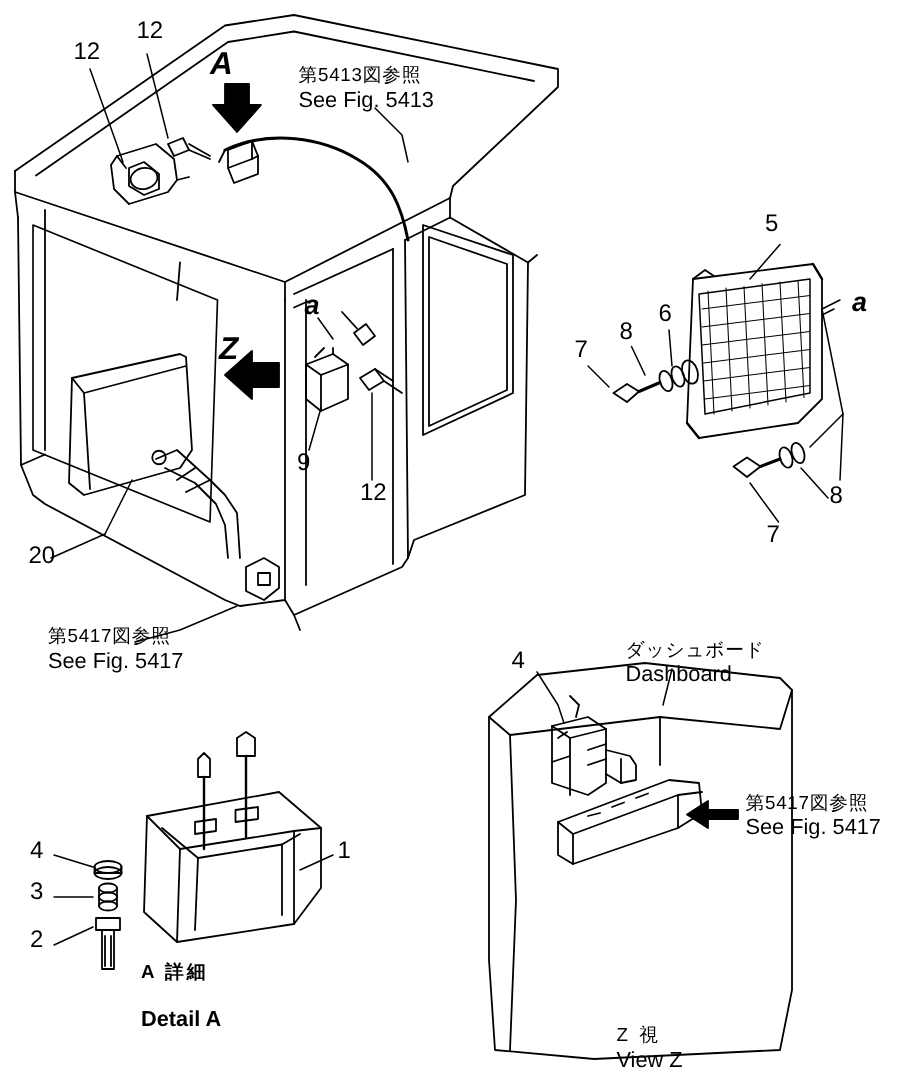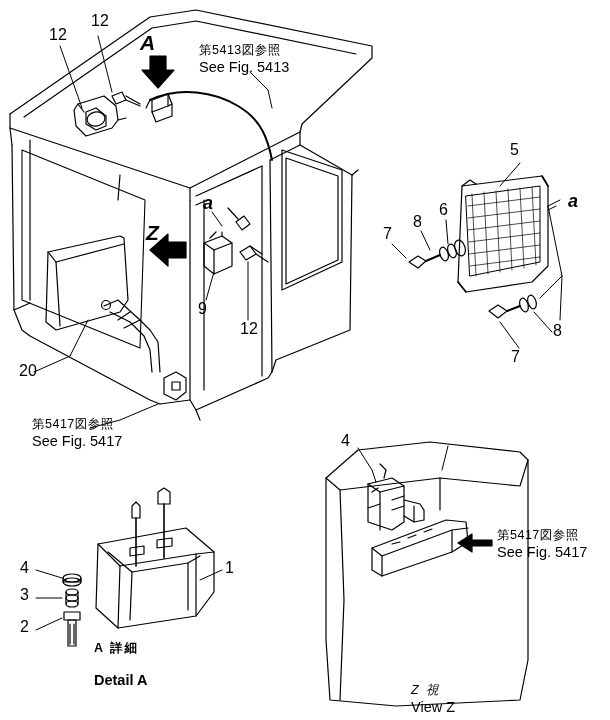--- a/index.html
+++ b/index.html
@@ -290,24 +290,28 @@
   <div style="position:absolute; left:32px; top:418px;">
     <div class="lbl jp" style="position:static;">第5417図参照</div>
     <div class="lbl en" style="position:static; margin-top:2px;">See Fig. 5417</div>
   </div>
 
   <div style="position:absolute; left:497px; top:529px;">
     <div class="lbl jp" style="position:static;">第5417図参照</div>
     <div class="lbl en" style="position:static; margin-top:2px;">See Fig. 5417</div>
   </div>
 
+  <div style="position:absolute; left:417px; top:427px;">
+    <div class="lbl jp" style="position:static;">ダッシュボード</div>
+    <div class="lbl en" style="position:static; margin-top:2px;">Dashboard</div>
+  </div>
 
   <div style="position:absolute; left:94px; top:642px; text-align:left;font-weight:bold;">
     <div class="lbl jp" style="position:static; letter-spacing:2px;">A 詳細</div>
     <div class="lbl en" style="position:static; margin-top:17px;">Detail A</div>
   </div>
 
   <div style="position:absolute; left:411px; top:684px; text-align:left;">
-    <div class="lbl jp" style="position:static; letter-spacing:2px;font-style:italic;">Z 視</div>
+    <div class="lbl jp" style="position:static; letter-spacing:2px;">Z 視</div>
     <div class="lbl en" style="position:static; margin-top:2px;text-align:center;">View Z</div>
   </div>
 
 </div>
 
 </body></html>

